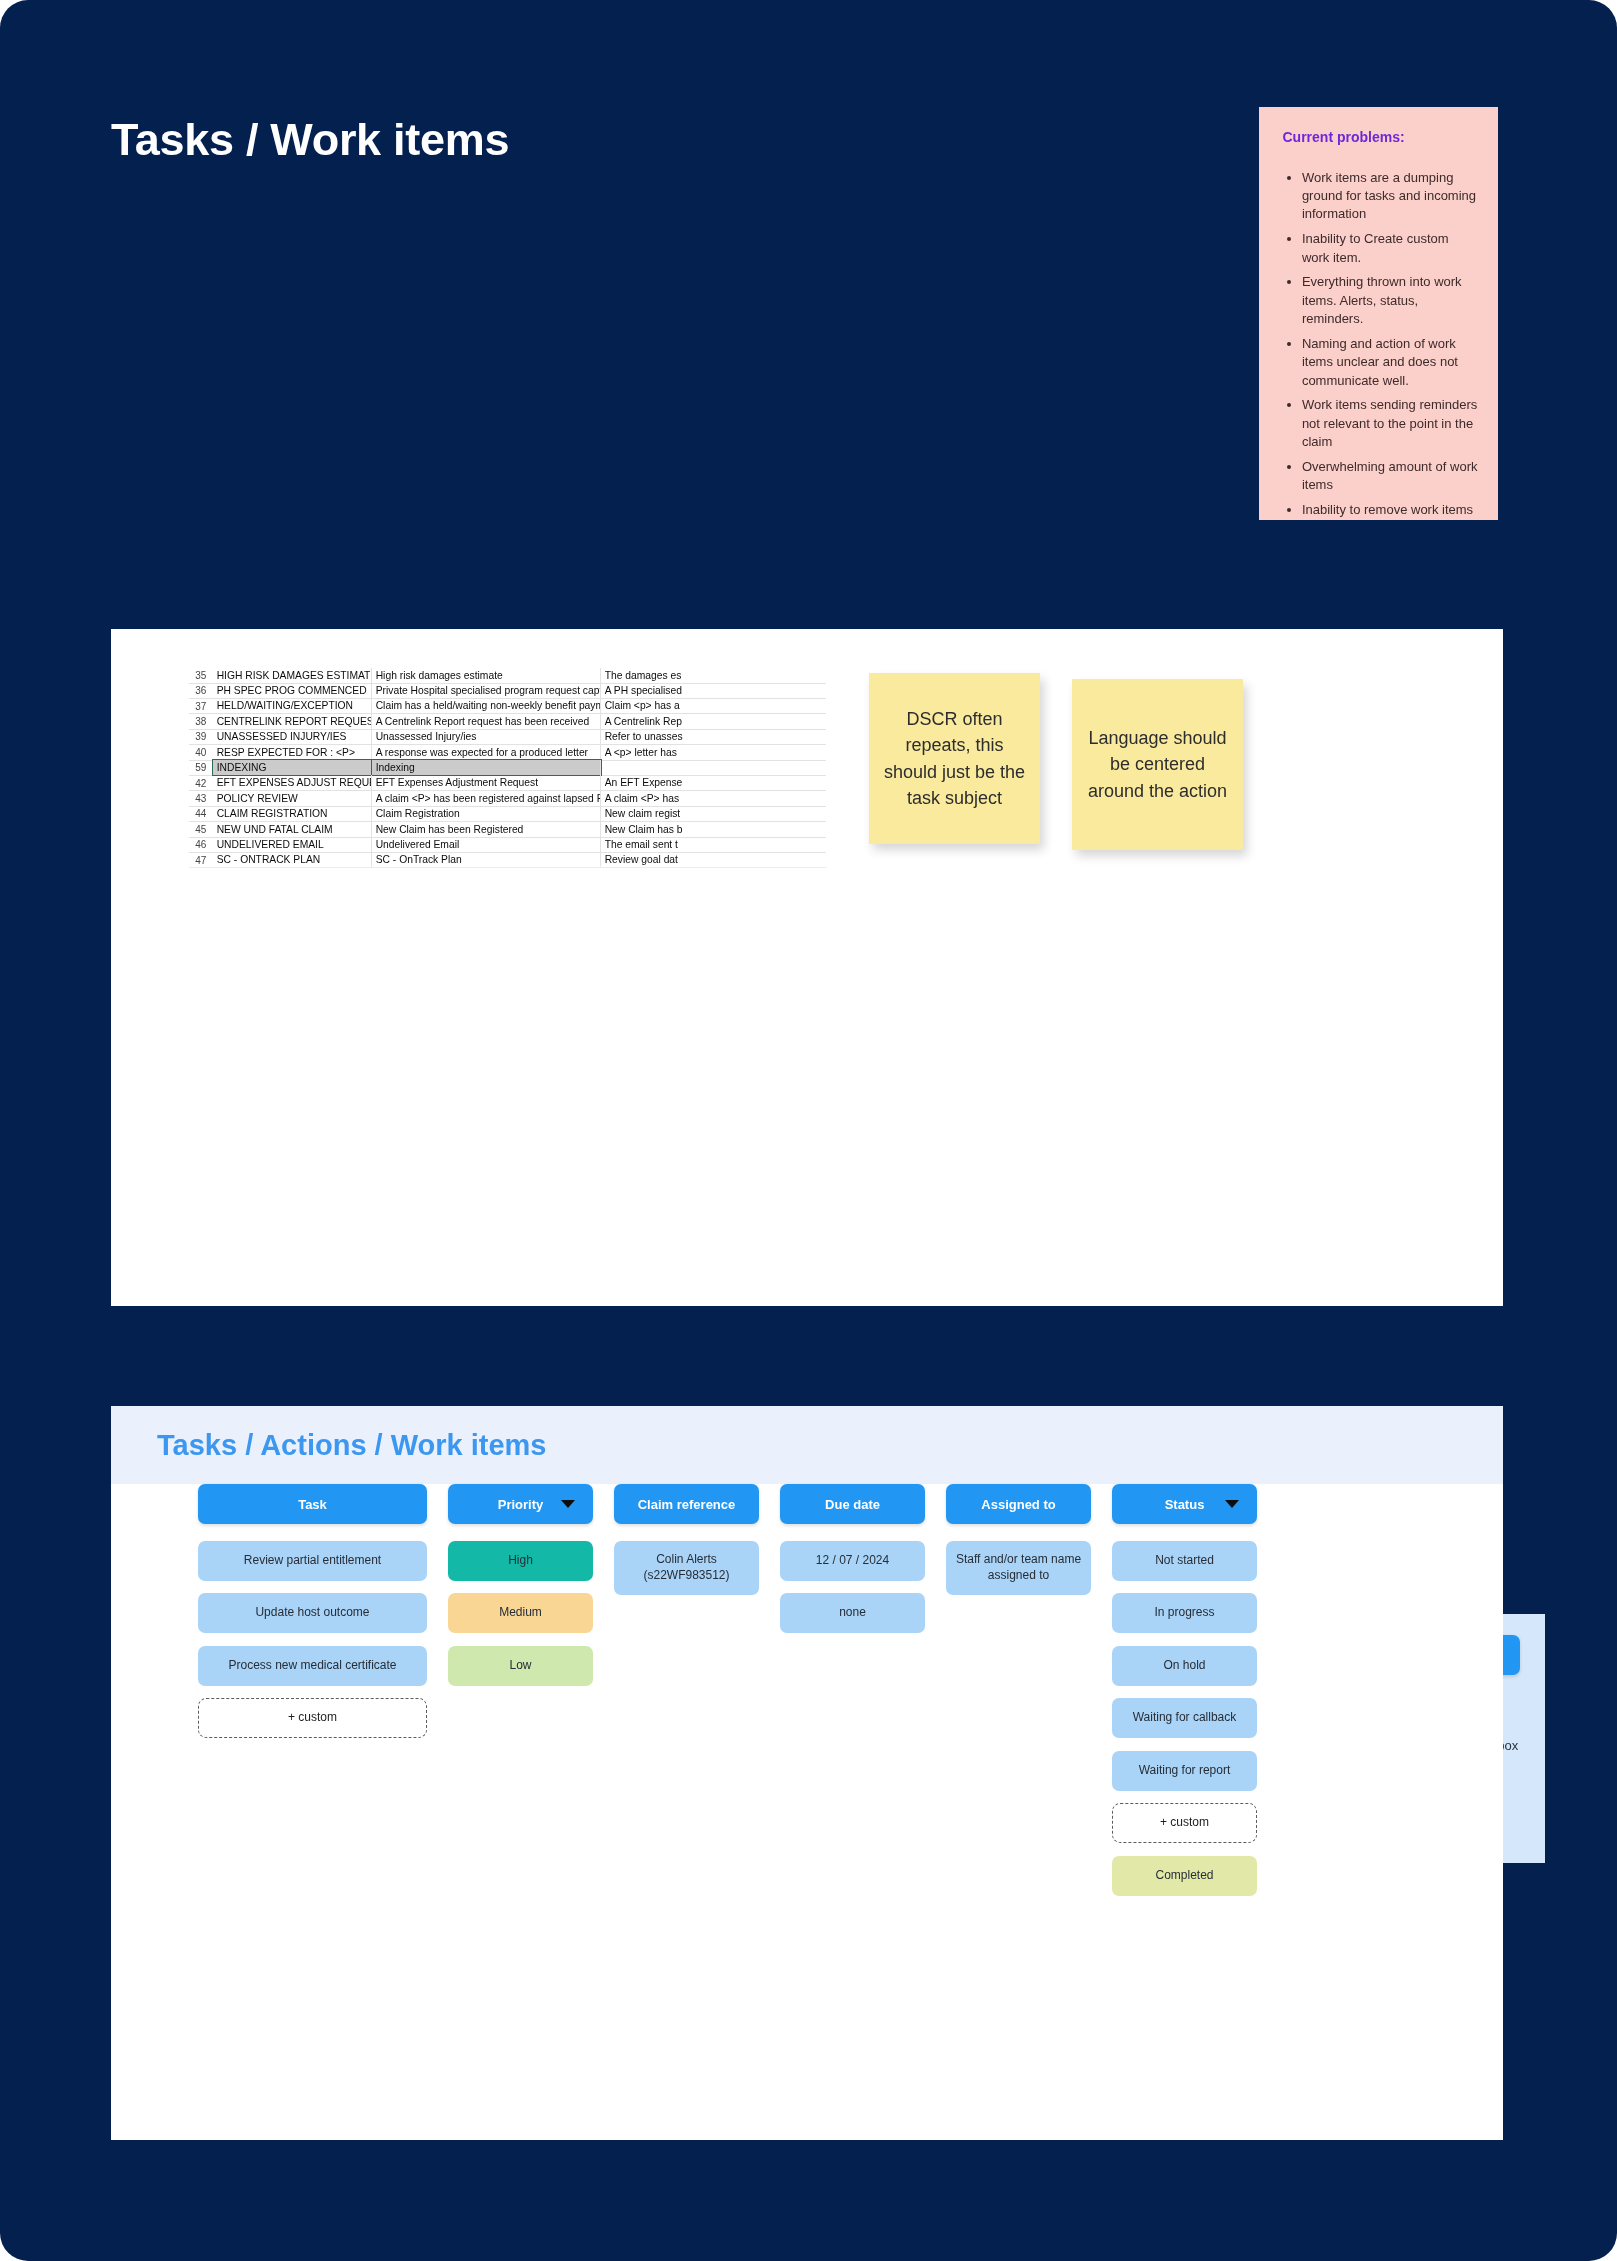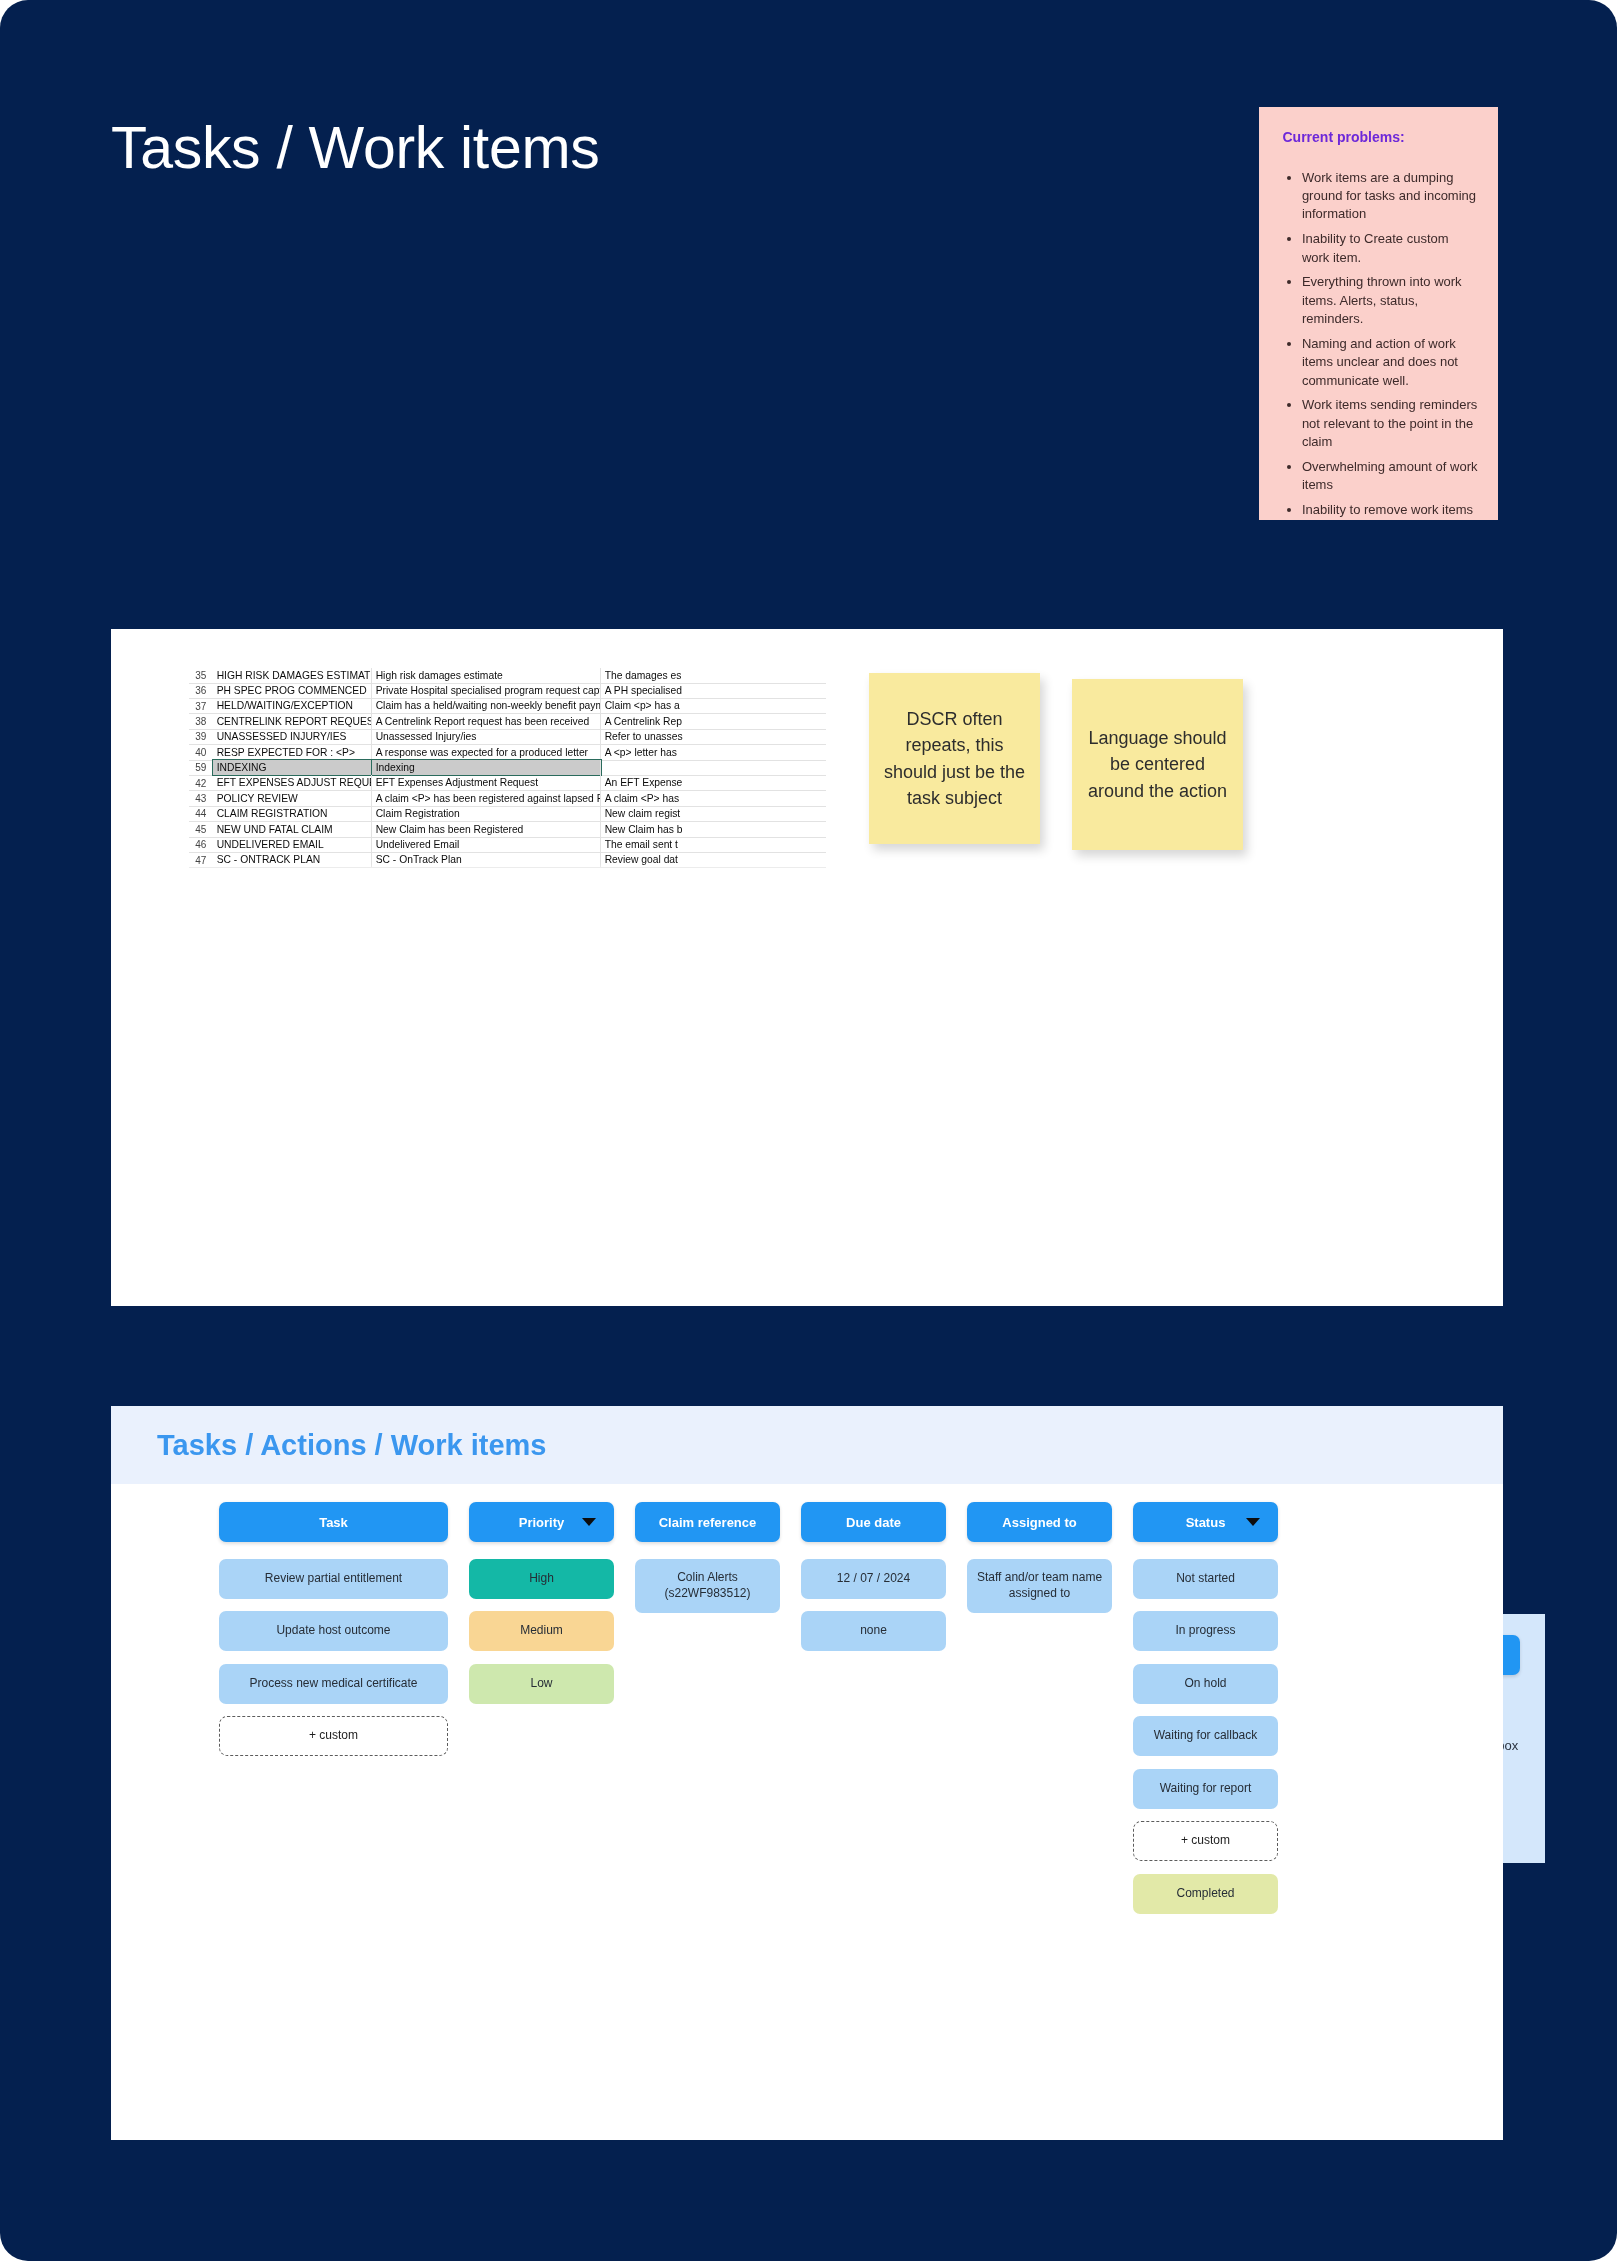--- a/index.html
+++ b/index.html
@@ -15,22 +15,22 @@
     background: #04204f;
     border-radius: 28px;
     overflow: hidden;
   }
 
   
   .hero-title {
     position: absolute;
     left: 111px;
     top: 114px;
-    font-size: 59px;
-    font-weight: normal;
+    font-size: 45px;
+    font-weight: bold;
     color: #ffffff;
     letter-spacing: -0.3px;
     white-space: nowrap;
   }
 
   
   .problems-note {
     position: absolute;
     left: 1259px;
     top: 107px;
@@ -208,24 +208,23 @@
   .card-two-title {
     font-size: 29px;
     font-weight: bold;
     color: #3b97ef;
   }
 
   
   .cols {
     position: absolute;
     left: 0; right: 0;
-    top: 96px;
+    top: 78px;
     height: 657px;
     padding: 65px 0 0 0;
-    margin-left: 21px;
   }
   .col {
     position: absolute;
     top: 0;
   }
   .col-task      { left: 87px; width: 229px; }
   .col-priority  { left: 337px; width: 145px; }
   .col-claim     { left: 503px; width: 145px; }
   .col-due       { left: 669px; width: 145px; }
   .col-assigned  { left: 835px; width: 145px; }

